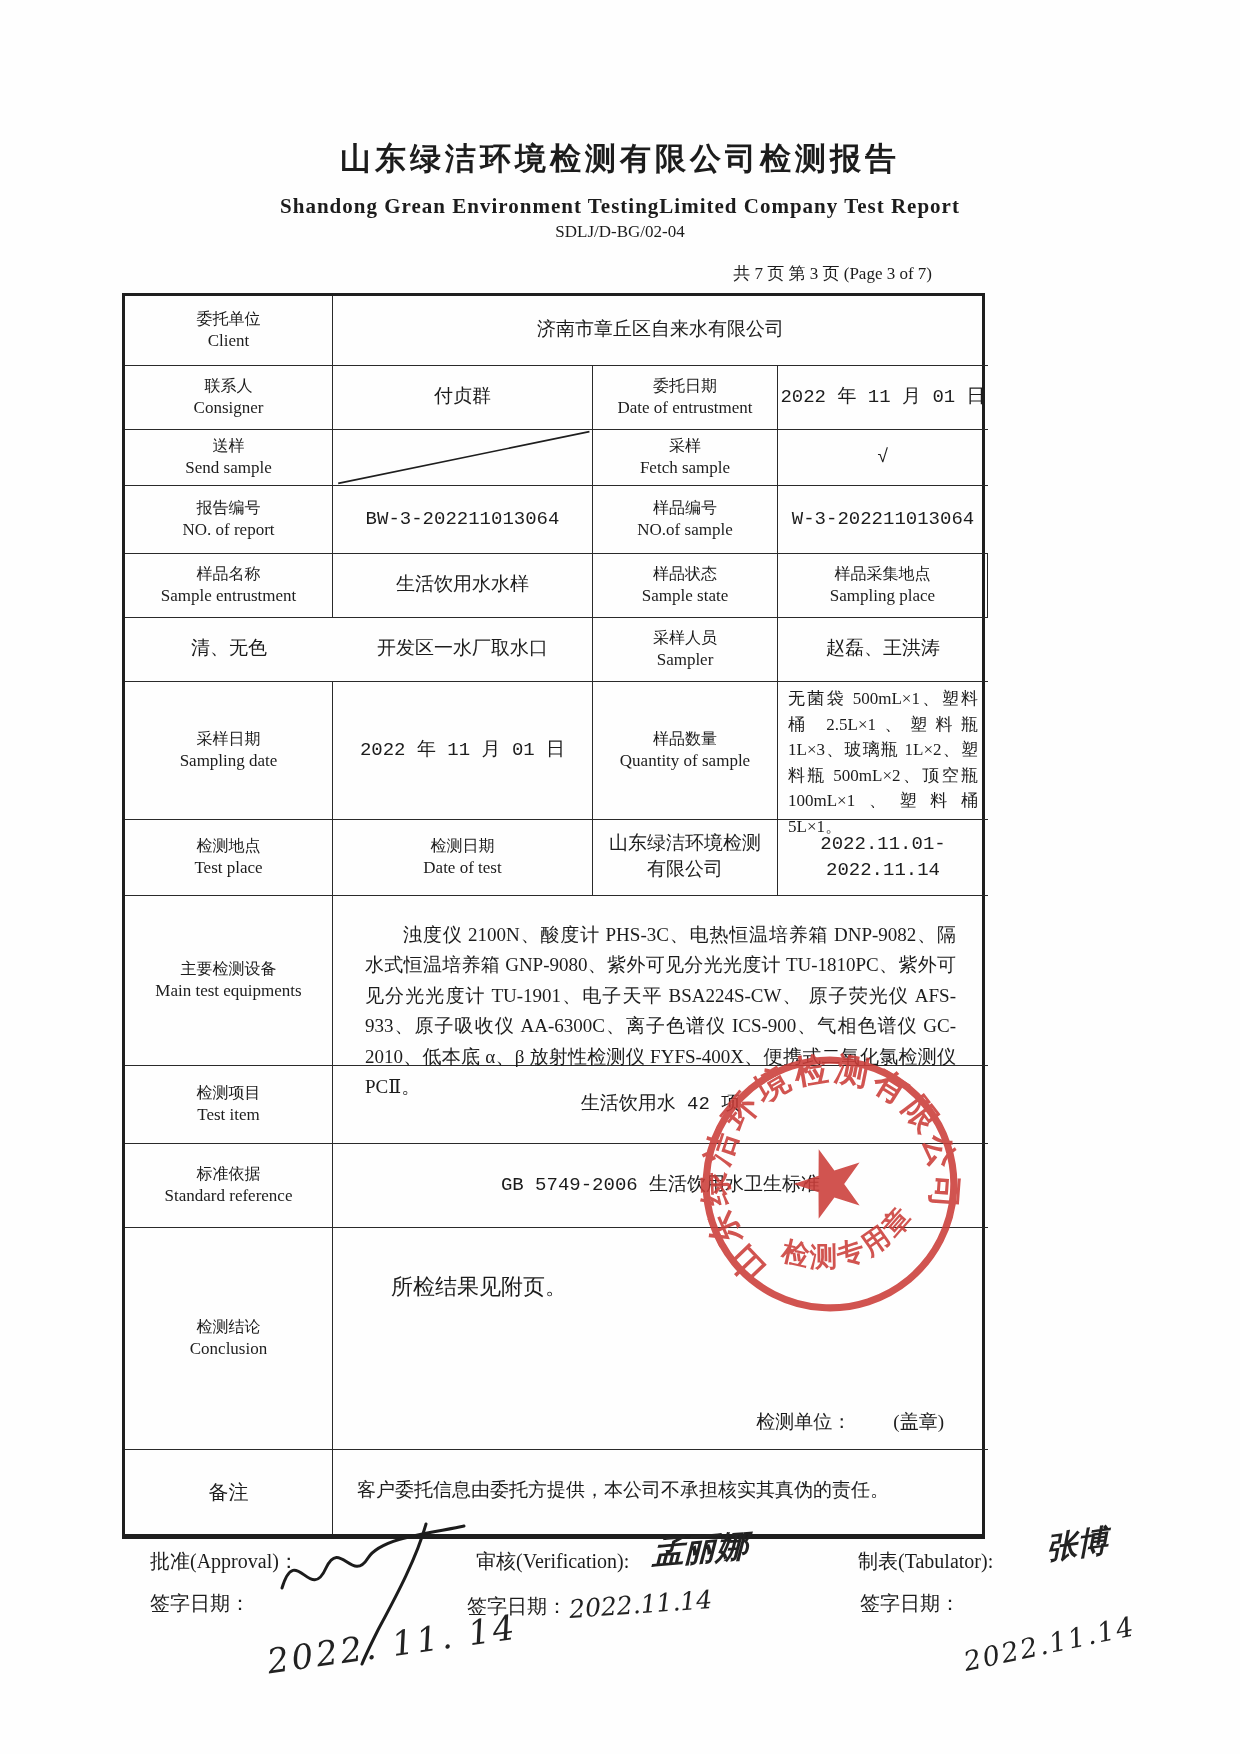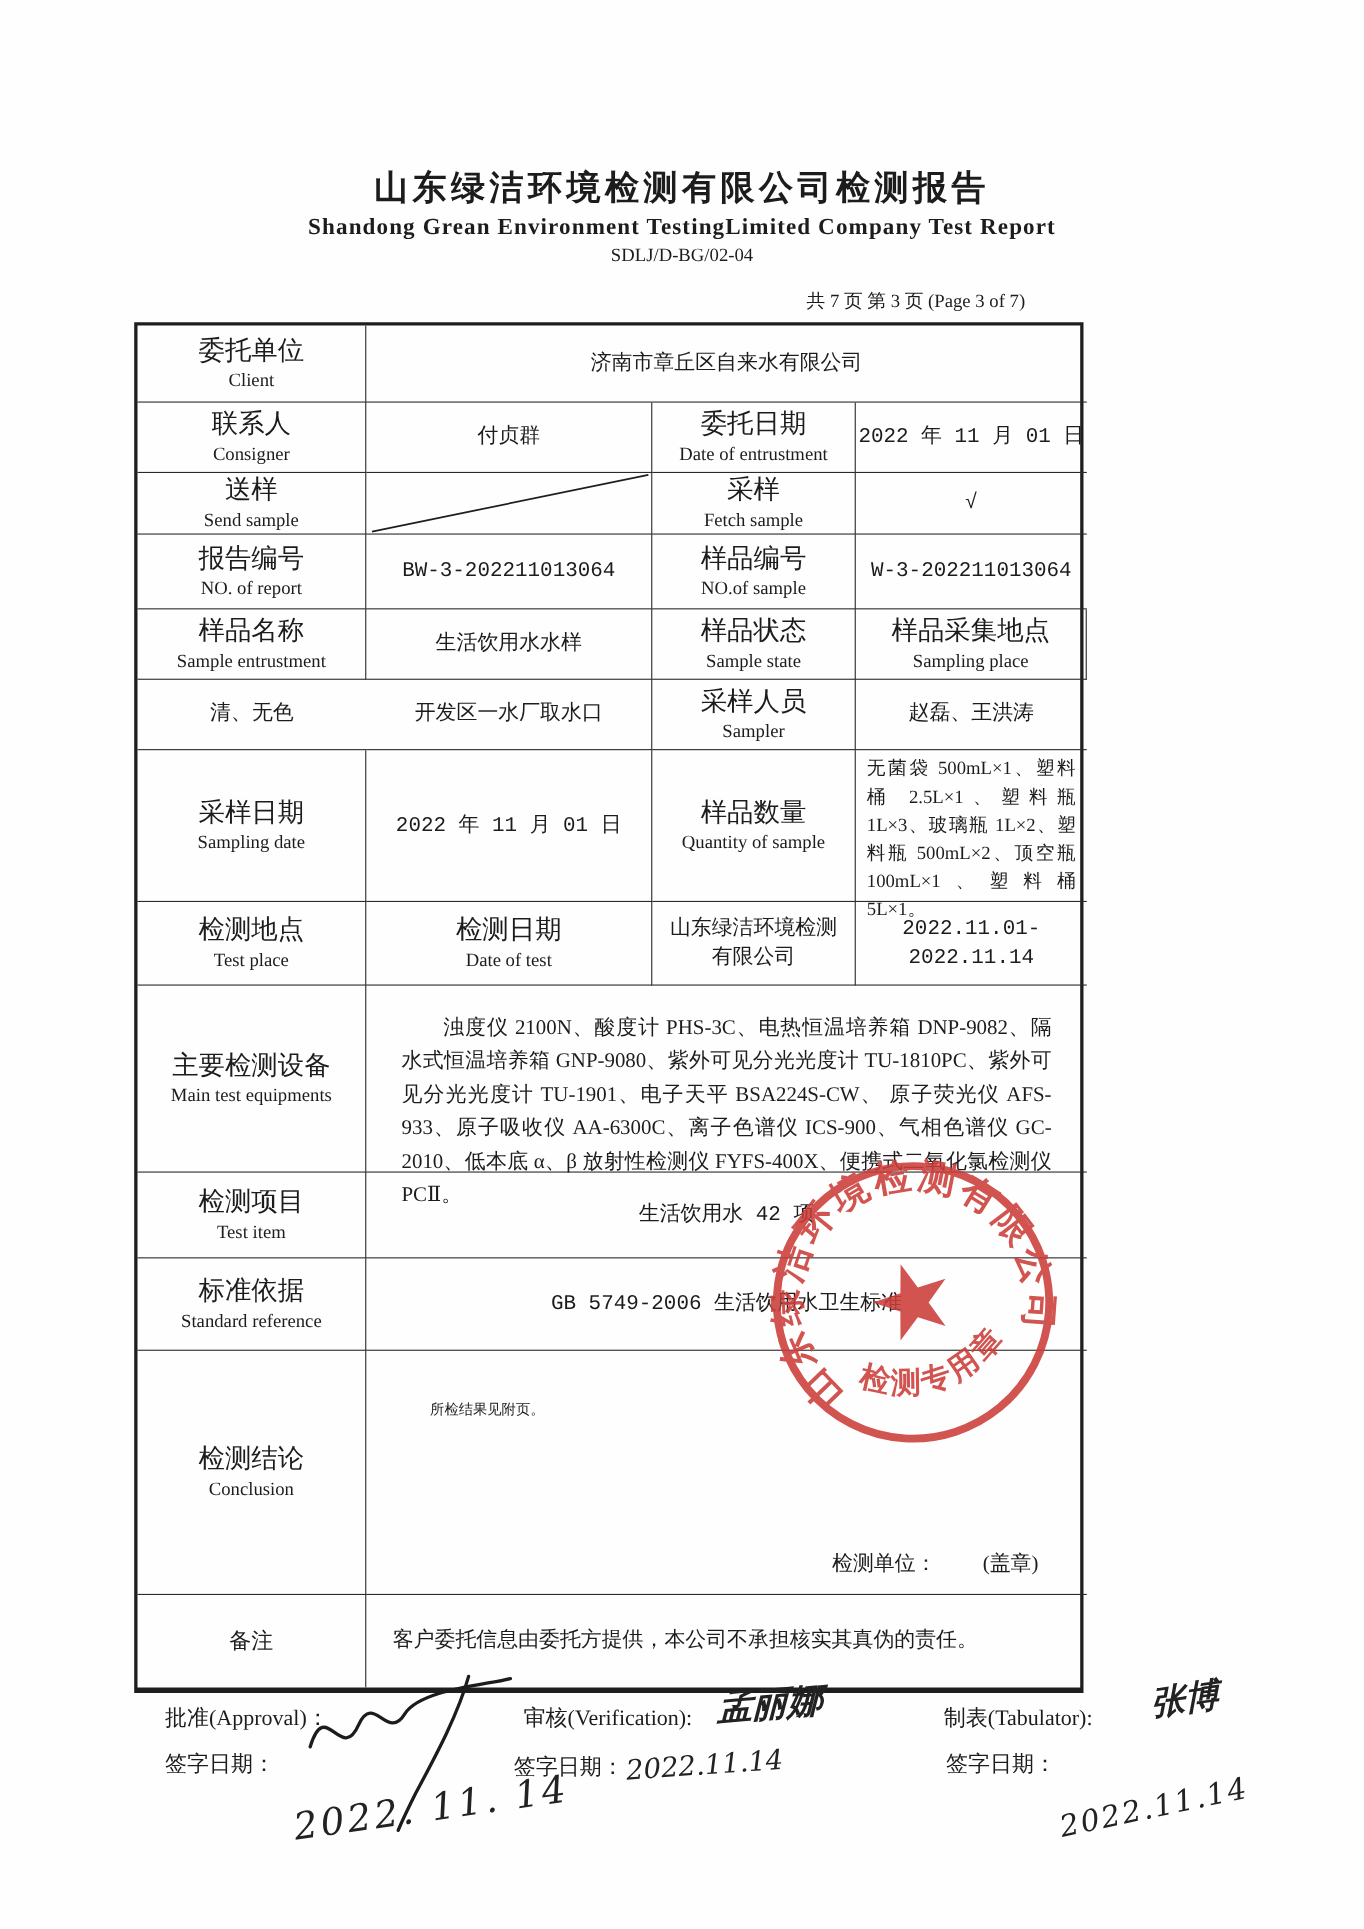--- a/index.html
+++ b/index.html
@@ -1,47 +1,47 @@
 <!DOCTYPE html>
 <html><head>
 <meta charset="utf-8">
 <style>
   html,body{margin:0;padding:0;background:#ffffff;}
   .page{
     position:relative;width:1240px;height:1754px;background:#fefefe;
     font-family:"Liberation Serif","DejaVu Serif",serif;color:#1c1c1c;overflow:hidden;
   }
-  .doc-title{position:absolute;top:150px;left:0;width:100%;text-align:center;
+  .doc-title{position:absolute;top:138px;left:0;width:100%;text-align:center;
     font-size:31px;font-weight:bold;letter-spacing:4px;font-family:Liberation Mono, monospace;}
   .doc-subtitle{position:absolute;top:194px;left:0;width:100%;text-align:center;
     font-size:21px;font-weight:bold;letter-spacing:1px;}
   .doc-code{position:absolute;top:222px;left:0;width:100%;text-align:center;font-size:17px;}
   .page-info{position:absolute;top:262px;right:308px;font-size:17px;}
 
   .report-table{
     position:absolute;left:122px;top:293px;width:863px;
     display:grid;grid-template-columns:208px 260px 185px 210px;
     grid-template-rows:70px 64px 56px 68px 64px 64px 138px 76px 170px 78px 84px 222px 84px;
     border:3px solid #1e1e1e;border-bottom-width:5px;box-sizing:border-box;
     background:transparent;
   }
   .cell{border-right:1.5px solid #2a2a2a;border-bottom:1.5px solid #2a2a2a;
     display:flex;flex-direction:column;align-items:center;justify-content:center;
     box-sizing:border-box;position:relative;font-size:19px;line-height:1.35;text-align:center;}
   .cell.last-col{border-right:none;}
   .cell.last-row{border-bottom:none;}
   .span3{grid-column:span 3;}
-  .lab-zh{font-size:24px;}
+  .lab-zh{font-size:16px;}
   .lab-en{font-size:17px;}
   .val{font-size:19px;font-family:Liberation Mono, monospace;}
   .val-small{font-size:17px;line-height:1.5;text-align:justify;padding:4px 10px;align-items:flex-start;justify-content:flex-start;display:block;}
   .equip-cell{display:block;text-align:justify;padding:8px 16px 4px 16px;font-size:19px;line-height:1.6;}
   .equip-cell p{margin:16px;text-indent:2em;}
   .concl-cell{justify-content:flex-start;align-items:flex-start;}
-  .concl-text{position:absolute;top:44px;left:58px;font-size:13px;}
+  .concl-text{position:absolute;top:44px;left:58px;font-size:22px;}
   .concl-unit{position:absolute;bottom:14px;right:44px;font-size:19px;}
   .concl-unit .gap{display:inline-block;width:42px;}
   .remark-cell{justify-content:center;align-items:flex-start;padding-left:24px;display:flex;}
   .diag-svg{position:absolute;left:0;top:0;width:100%;height:100%;}
 
   .stamp{position:absolute;left:694px;top:1048px;opacity:.88;transform:rotate(-18deg);pointer-events:none;}
 
   .footer{position:absolute;left:0;top:1538px;width:1240px;height:216px;font-size:20px;}
   .flabel{position:absolute;white-space:nowrap;text-align:right;}
   .hand{font-family:"DejaVu Serif","Liberation Serif",serif;font-style:italic;color:#222;white-space:nowrap;}

